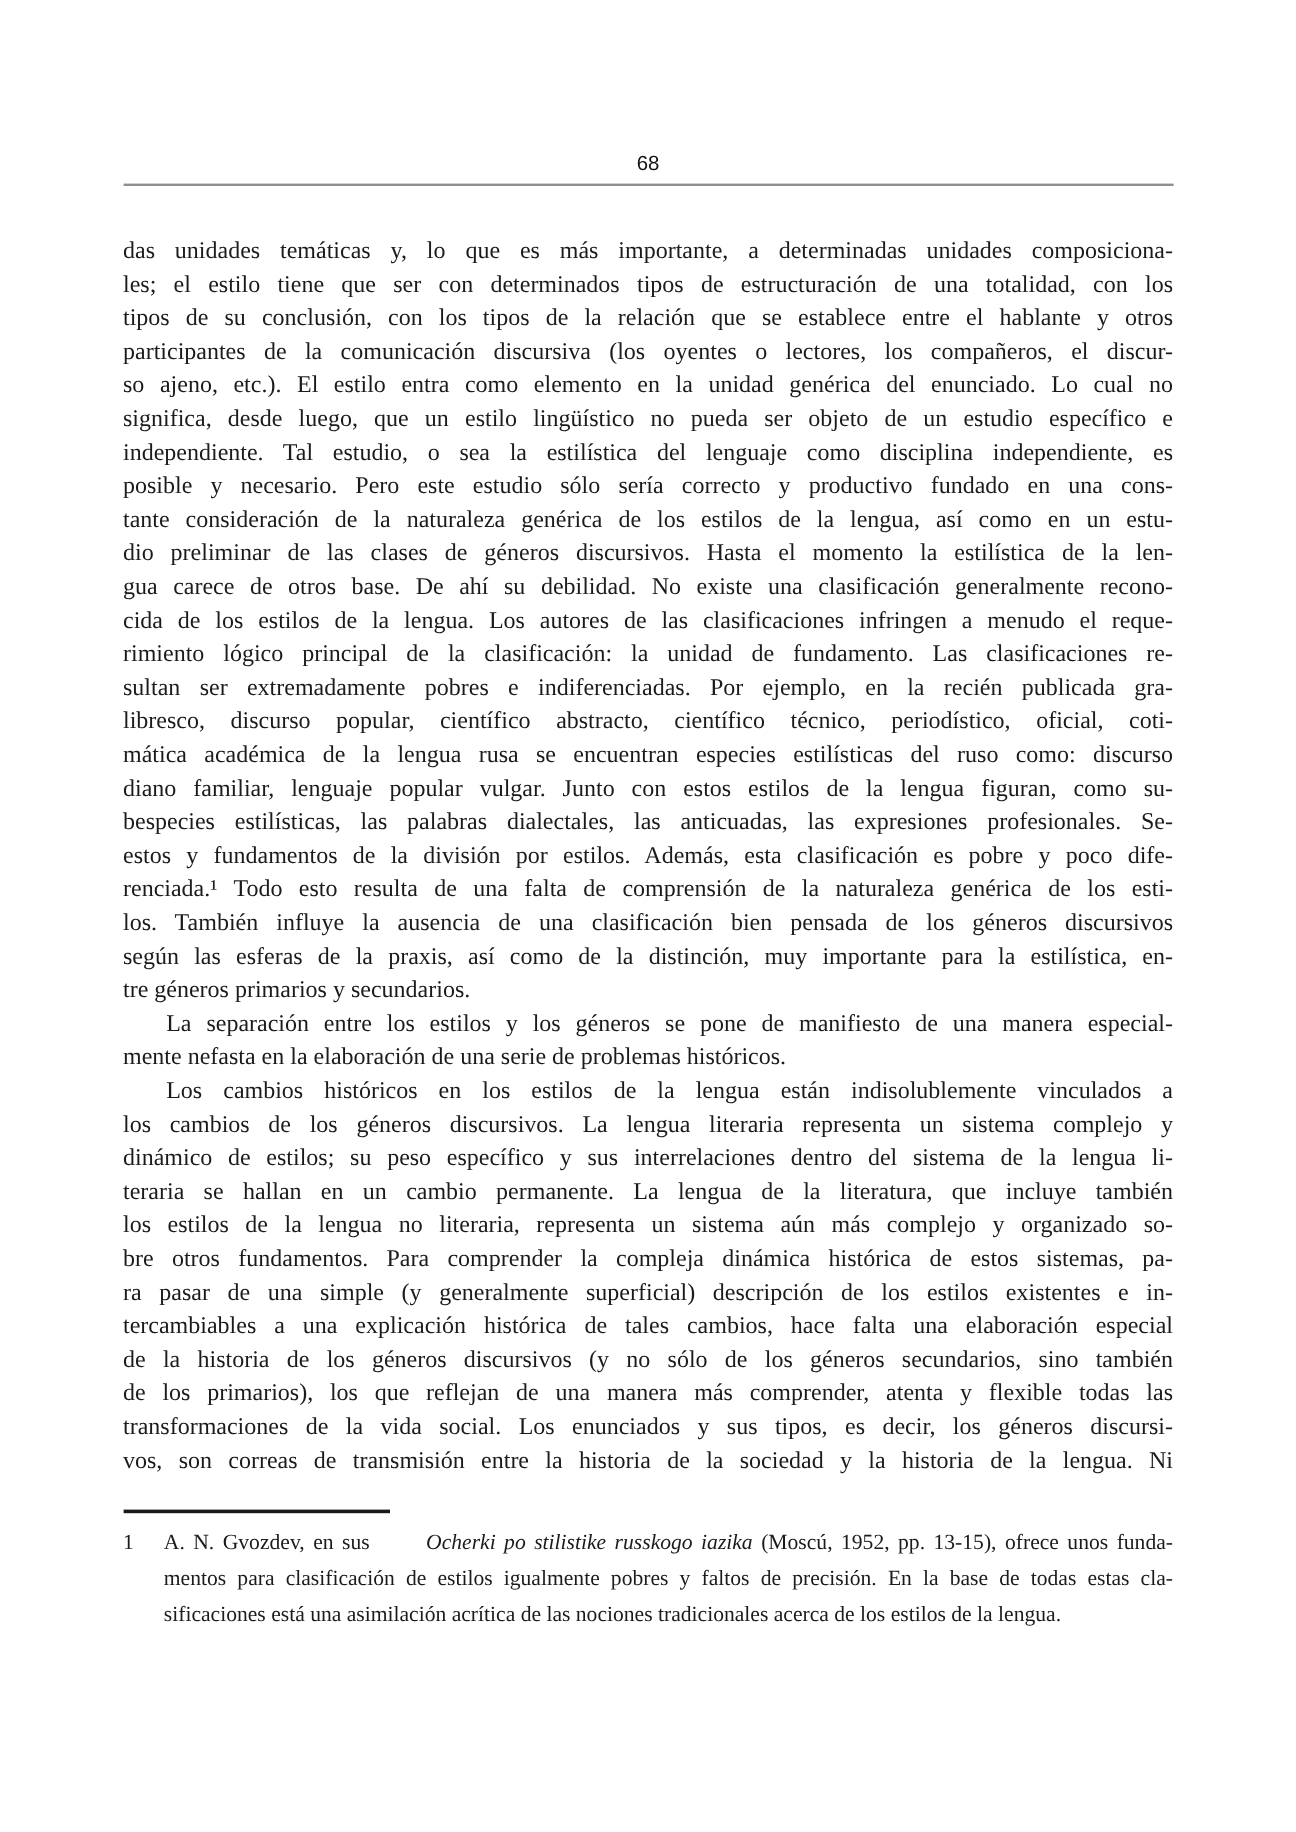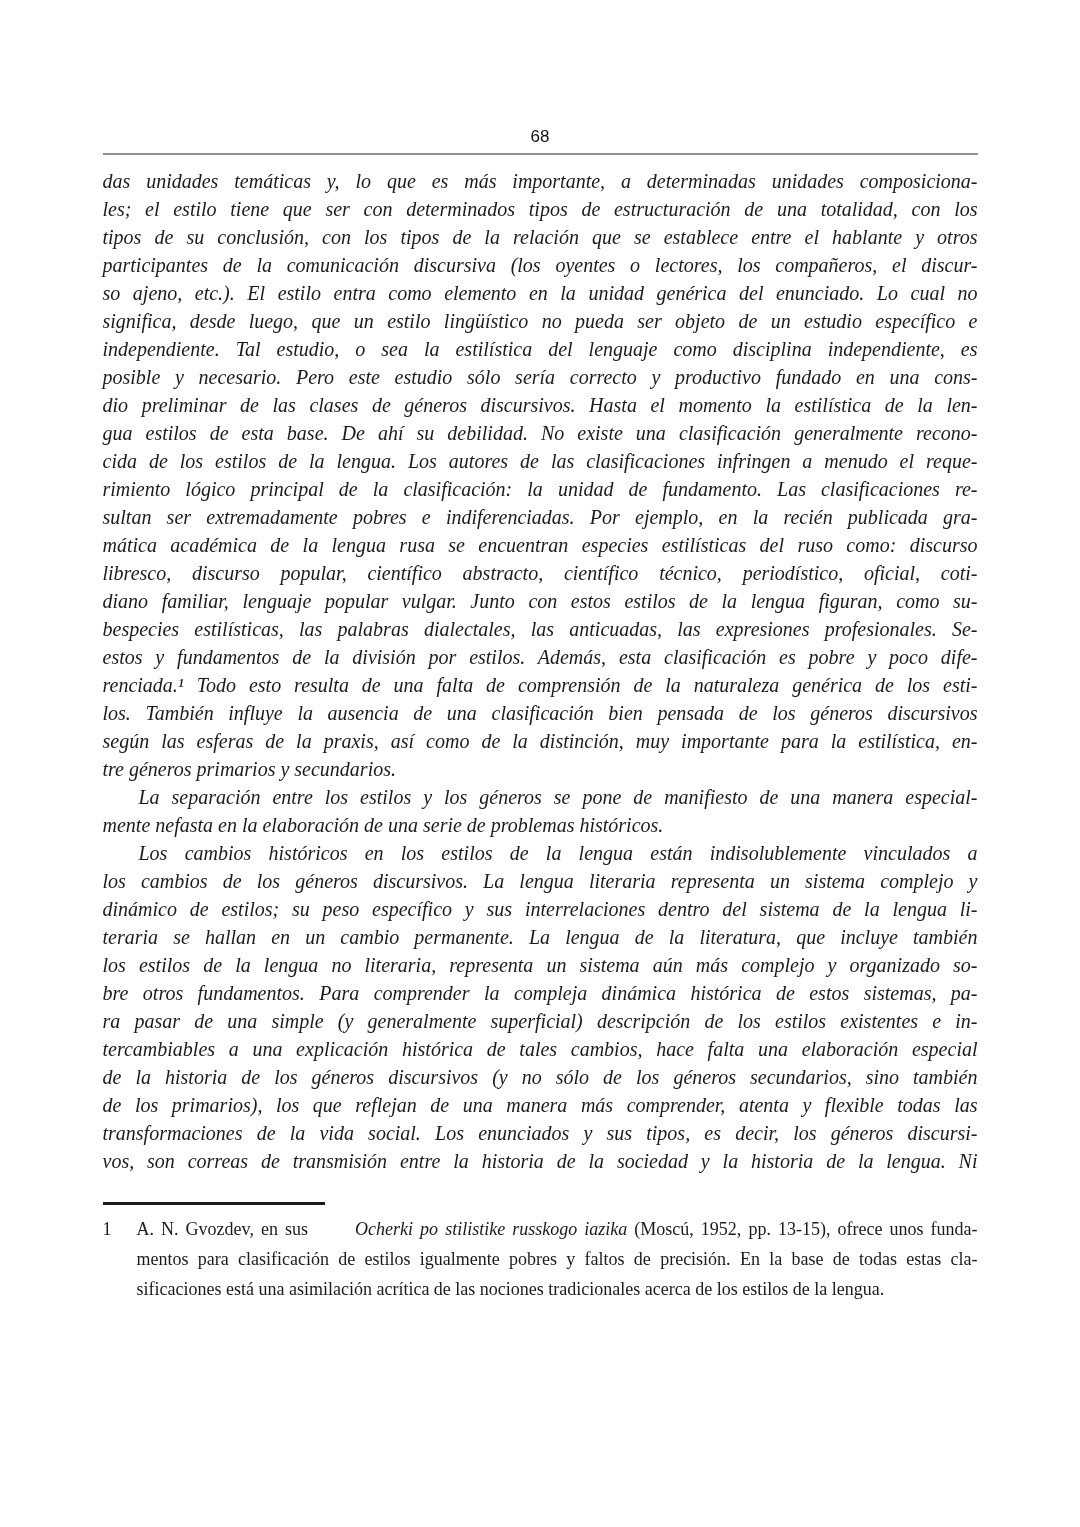--- a/index.html
+++ b/index.html
@@ -25,23 +25,22 @@
     line-height: 22px;
     display: inline-block;
   }
   .header-rule {
     height: 2px;
     background: #8f8f8f;
     margin-top: 5px;
     width: 100%;
   }
   .body-text {
-    margin-top: 12px;
+    margin-top: 40px;
     font-size: 20px;
-    font-style: italic;
   }
   .line {
     line-height: 28px;
     height: 28px;
     text-align: justify;
     text-align-last: justify;
     white-space: nowrap;
   }
   .line.line-end {
     text-align-last: left;
@@ -94,27 +93,28 @@
   <div class="body-text">
       <div>
         <div class="line">das unidades temáticas y, lo que es más importante, a determinadas unidades composiciona-</div>
         <div class="line">les; el estilo tiene que ser con determinados tipos de estructuración de una totalidad, con los</div>
         <div class="line">tipos de su conclusión, con los tipos de la relación que se establece entre el hablante y otros</div>
         <div class="line">participantes de la comunicación discursiva (los oyentes o lectores, los compañeros, el discur-</div>
         <div class="line">so ajeno, etc.). El estilo entra como elemento en la unidad genérica del enunciado. Lo cual no</div>
         <div class="line">significa, desde luego, que un estilo lingüístico no pueda ser objeto de un estudio específico e</div>
         <div class="line">independiente. Tal estudio, o sea la estilística del lenguaje como disciplina independiente, es</div>
         <div class="line">posible y necesario. Pero este estudio sólo sería correcto y productivo fundado en una cons-</div>
+        <div class="line">tante consideración de la naturaleza genérica de los estilos de la lengua, así como en un estu-</div>
         <div class="line">dio preliminar de las clases de géneros discursivos. Hasta el momento la estilística de la len-</div>
-        <div class="line">gua estilos de esta base. De ahí su debilidad. No existe una clasificación generalmente recono-</div>
+        <div class="line">gua carece de otros base. De ahí su debilidad. No existe una clasificación generalmente recono-</div>
         <div class="line">cida de los estilos de la lengua. Los autores de las clasificaciones infringen a menudo el reque-</div>
         <div class="line">rimiento lógico principal de la clasificación: la unidad de fundamento. Las clasificaciones re-</div>
         <div class="line">sultan ser extremadamente pobres e indiferenciadas. Por ejemplo, en la recién publicada gra-</div>
+        <div class="line">libresco, discurso popular, científico abstracto, científico técnico, periodístico, oficial, coti-</div>
         <div class="line">mática académica de la lengua rusa se encuentran especies estilísticas del ruso como: discurso</div>
-        <div class="line">libresco, discurso popular, científico abstracto, científico técnico, periodístico, oficial, coti-</div>
         <div class="line">diano familiar, lenguaje popular vulgar. Junto con estos estilos de la lengua figuran, como su-</div>
         <div class="line">bespecies estilísticas, las palabras dialectales, las anticuadas, las expresiones profesionales. Se-</div>
         <div class="line">estos y fundamentos de la división por estilos. Además, esta clasificación es pobre y poco dife-</div>
         <div class="line">renciada.¹ Todo esto resulta de una falta de comprensión de la naturaleza genérica de los esti-</div>
         <div class="line">los. También influye la ausencia de una clasificación bien pensada de los géneros discursivos</div>
         <div class="line">según las esferas de la praxis, así como de la distinción, muy importante para la estilística, en-</div>
         <div class="line line-end">tre géneros primarios y secundarios.</div>
       </div>
       <div>
         <div class="line line-indent">La separación entre los estilos y los géneros se pone de manifiesto de una manera especial-</div>

